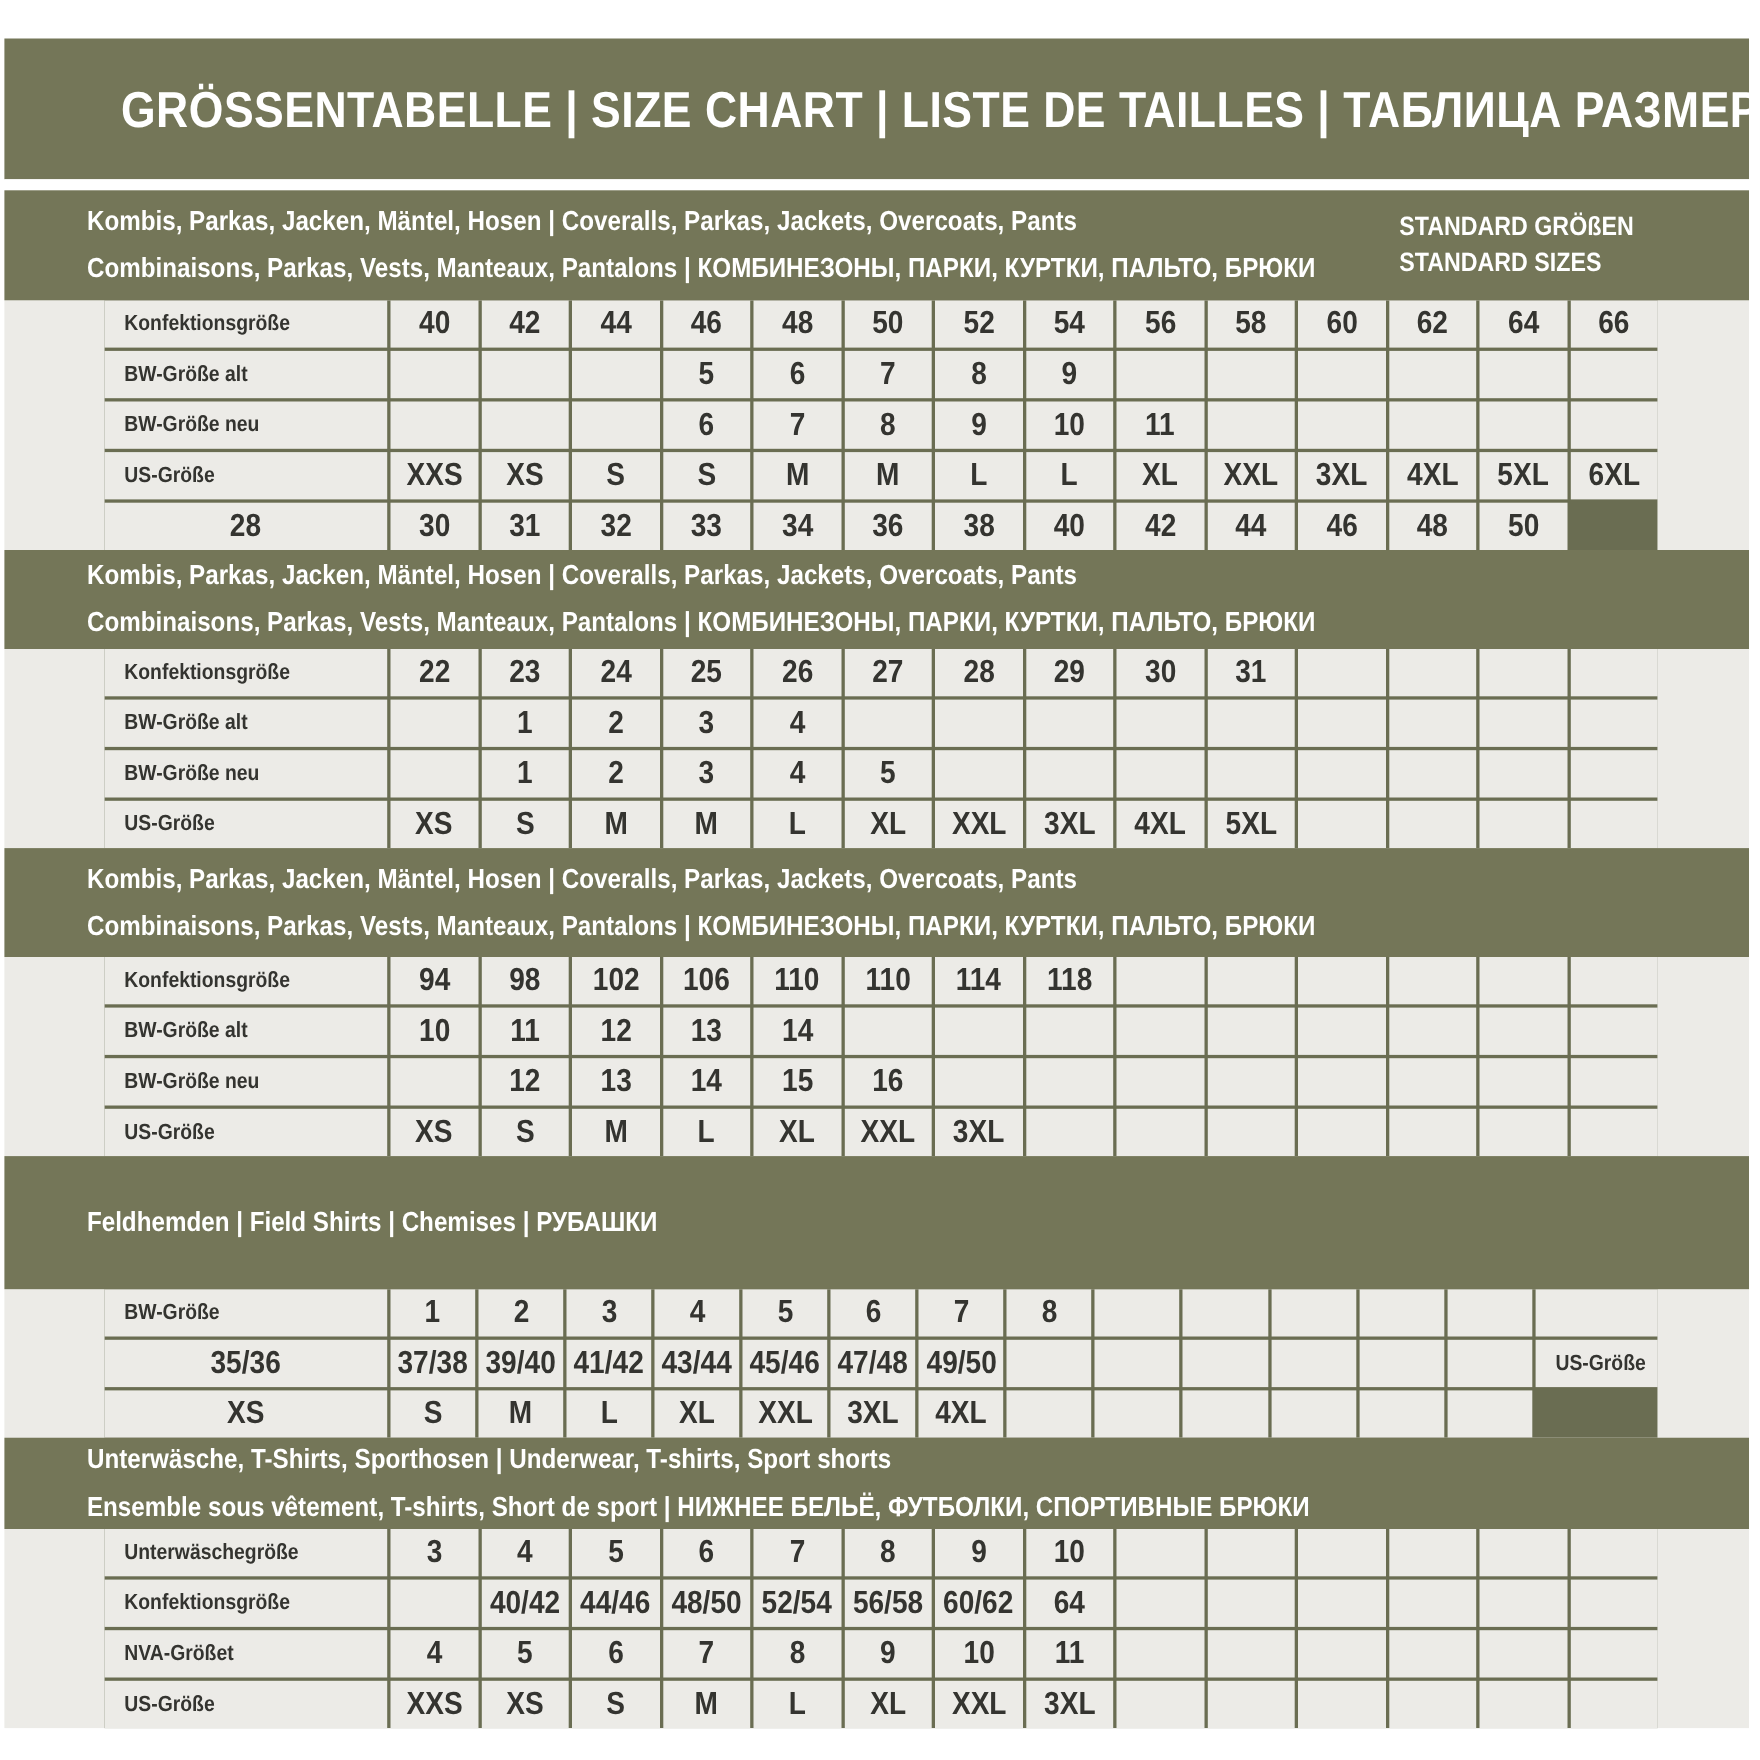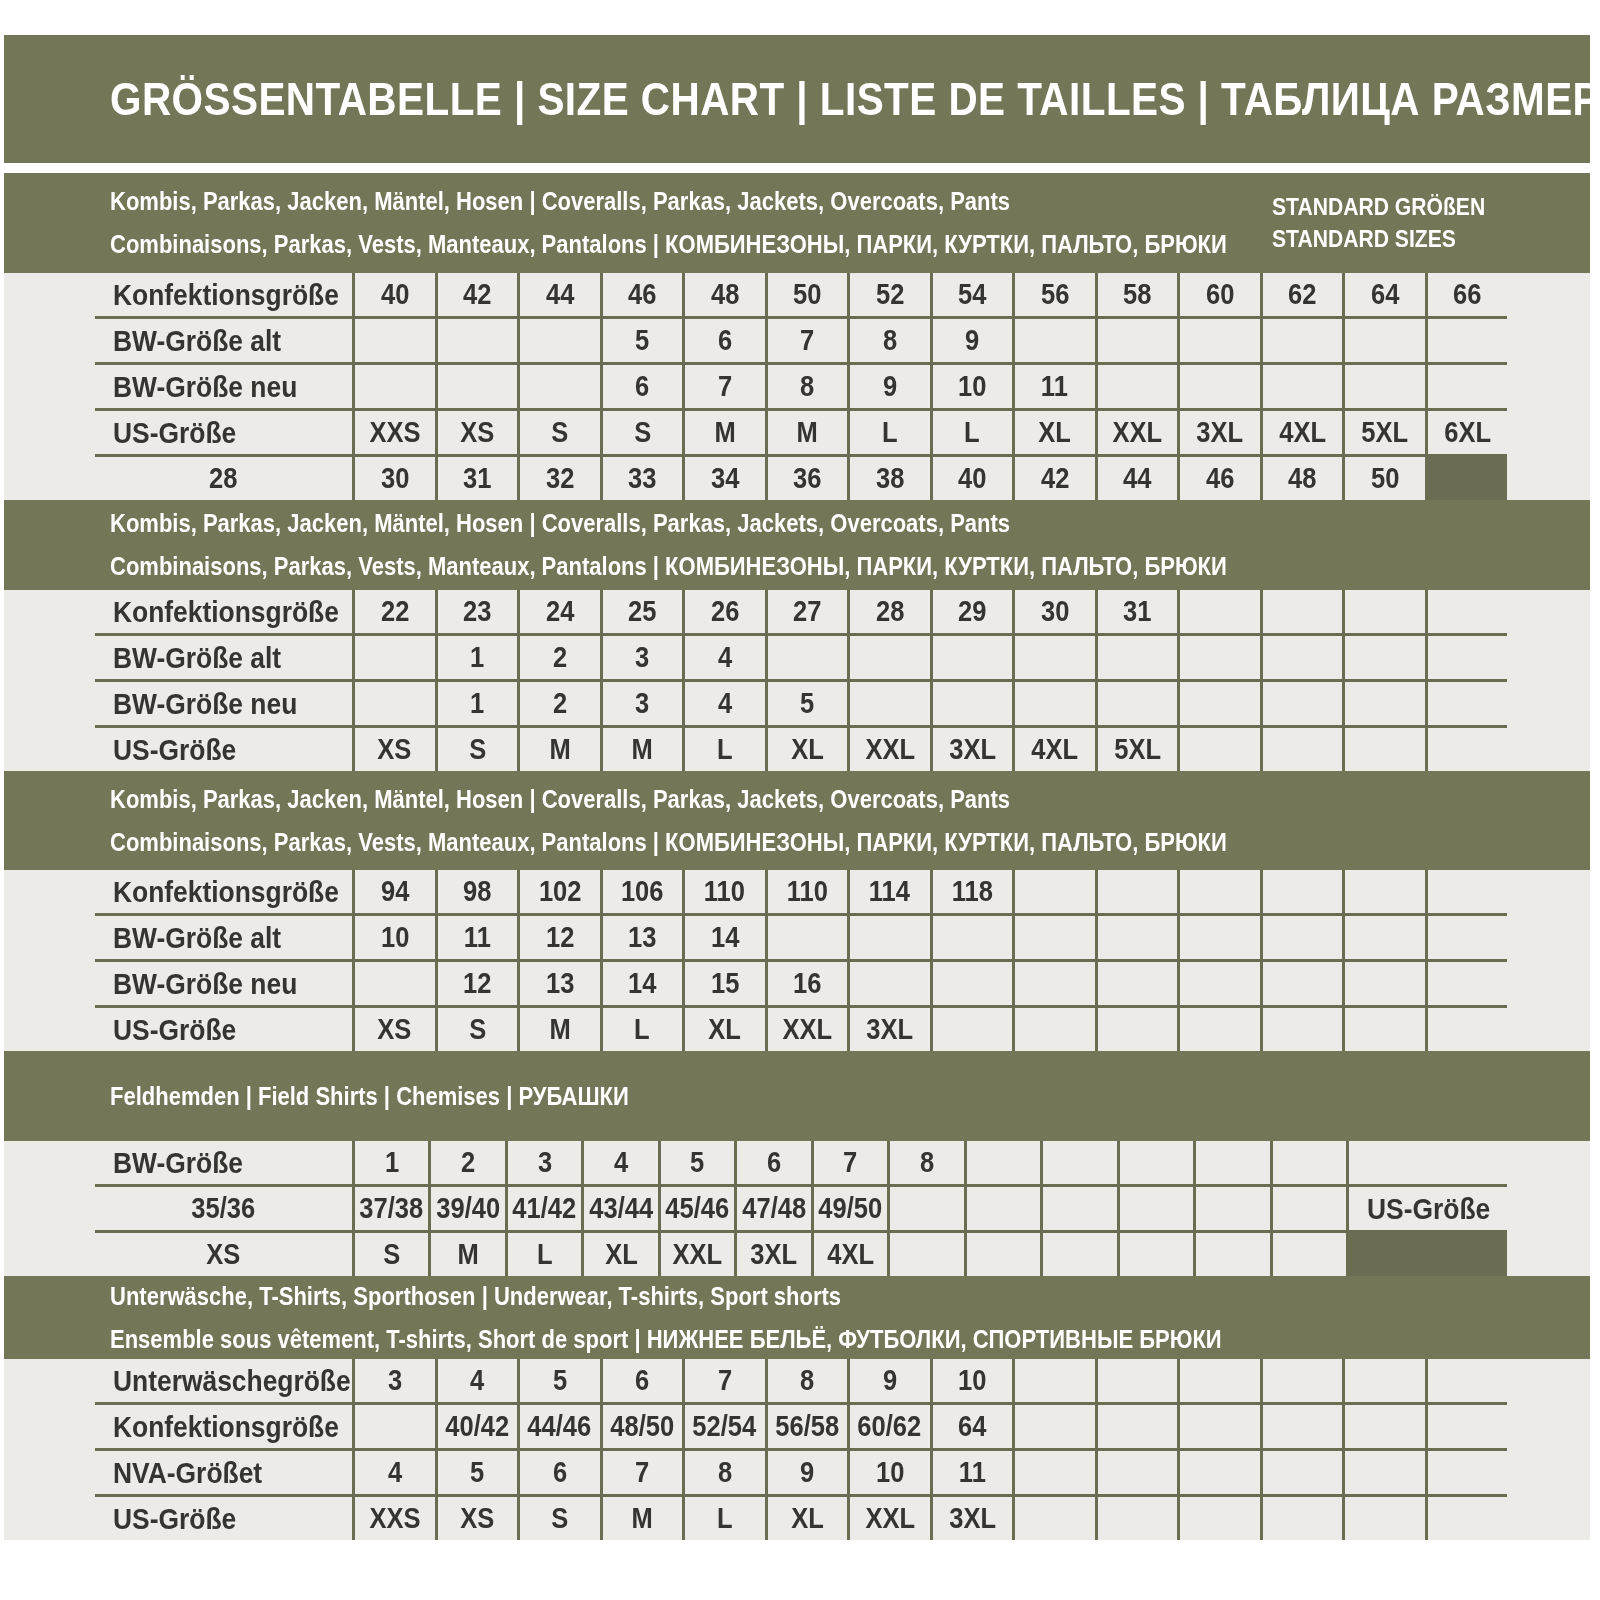--- a/index.html
+++ b/index.html
@@ -21,38 +21,38 @@
   .banner .title{font-size:46px; font-weight:bold; color:var(--light); letter-spacing:0.5px;}
 
   
   .cx{display:inline-block; transform:scaleX(0.88); transform-origin:left center; white-space:nowrap;}
   .cxc{display:inline-block; transform:scaleX(0.88); transform-origin:center center; white-space:nowrap;}
 
   .gap{height:10px; background:var(--paper);}
 
   
   .band{position:relative; background:var(--olive); color:var(--light);
-        display:flex; flex-direction:column; justify-content:center; padding-left:106px;}
+        display:flex; flex-direction:column; justify-content:center; padding-left:75px;}
   .section:nth-child(1) .band{height:100px;}
   .section:nth-child(2) .band{height:90px;}
   .section:nth-child(3) .band{height:99px;}
-  .section:nth-child(4) .band{height:90px;}
+  .section:nth-child(4) .band{height:121px;}
   .section:nth-child(5) .band{height:83px;}
   .band .hline{font-size:25px; font-weight:bold; line-height:43px;}
   .badge{position:absolute; left:1230px; top:50%; transform:translateY(-50%);}
   .badge .bline{font-size:24px; font-weight:bold; line-height:32px; color:var(--light);margin-left:38px;}
 
   
   .tbl{display:flex; width:1586px;}
   .strip-l{width:91px; background:var(--cell);}
   .strip-r{width:83px; background:var(--cell);}
   .grid{flex:1; display:grid; grid-template-columns:257px repeat(14, 1fr);
         grid-auto-rows:43px; gap:3px; background:var(--line);}
   .lab{background:var(--cell); display:flex; align-items:center; padding-left:18px;
-       font-size:30px; font-weight:bold; color:var(--ink);}
+       font-size:20px; font-weight:bold; color:var(--ink);}
   .cell{background:var(--cell); display:flex; align-items:center; justify-content:center;
        font-size:29px; font-weight:bold; color:var(--ink);}
 </style>
 </head>
 <body>
 
 <div class="page">
   <div class="content">
     <div class="banner">
       <span class="title cx">GRÖSSENTABELLE | SIZE CHART | LISTE DE TAILLES | ТАБЛИЦА РАЗМЕРОВ</span>

